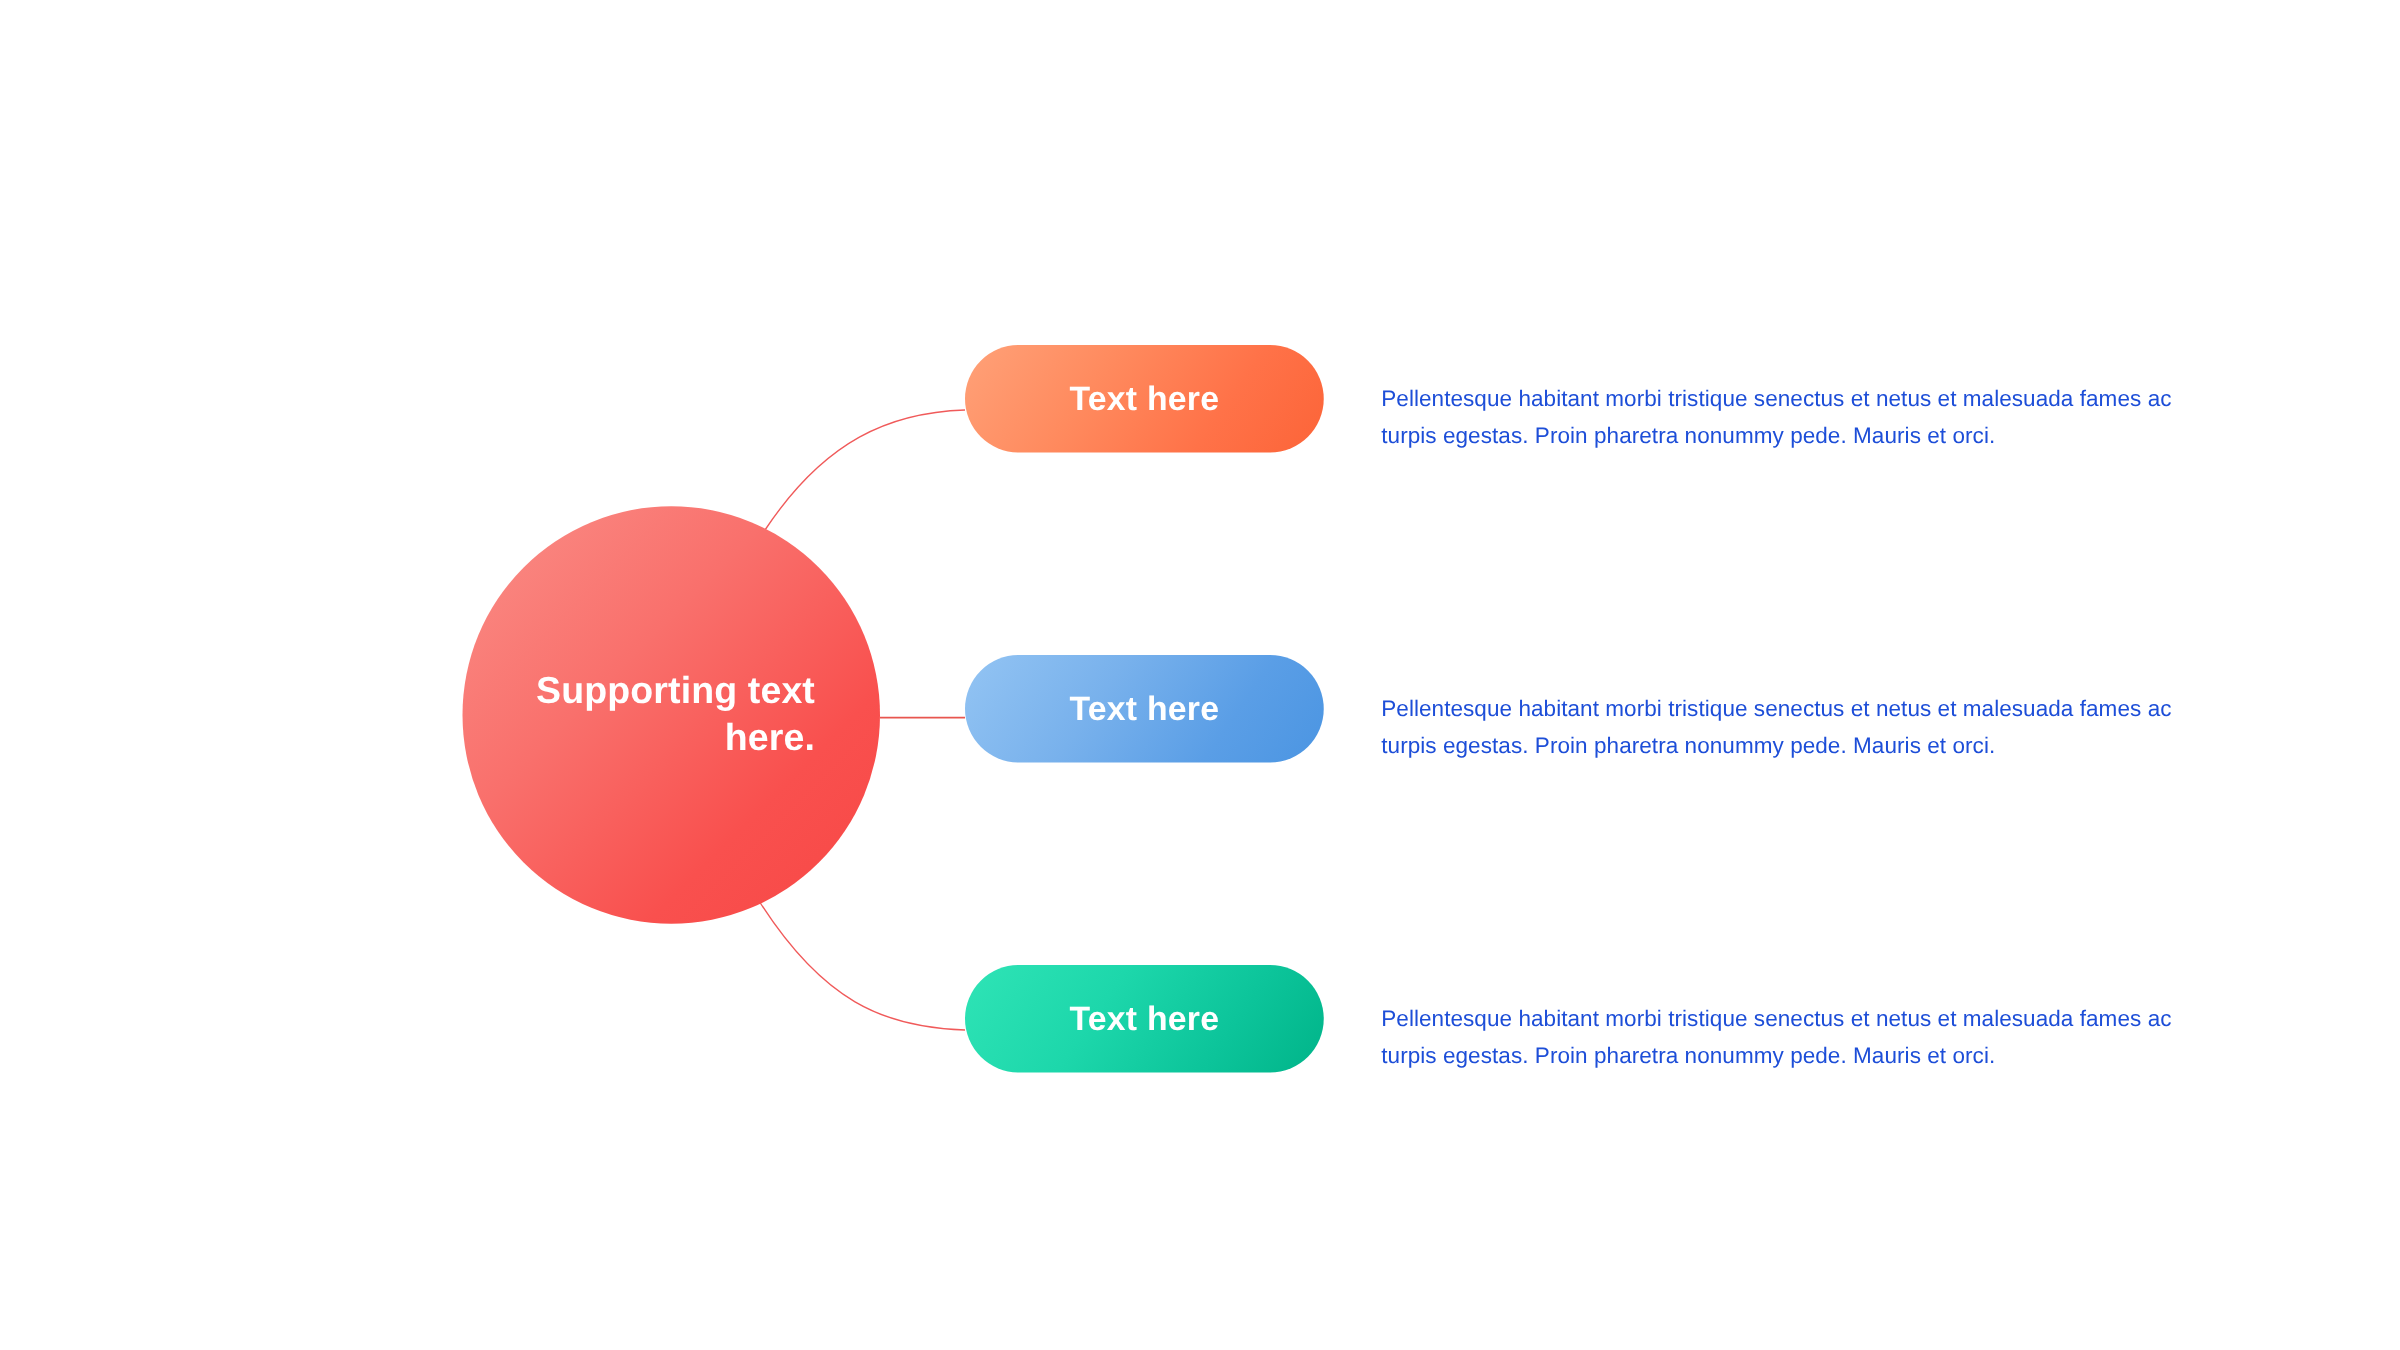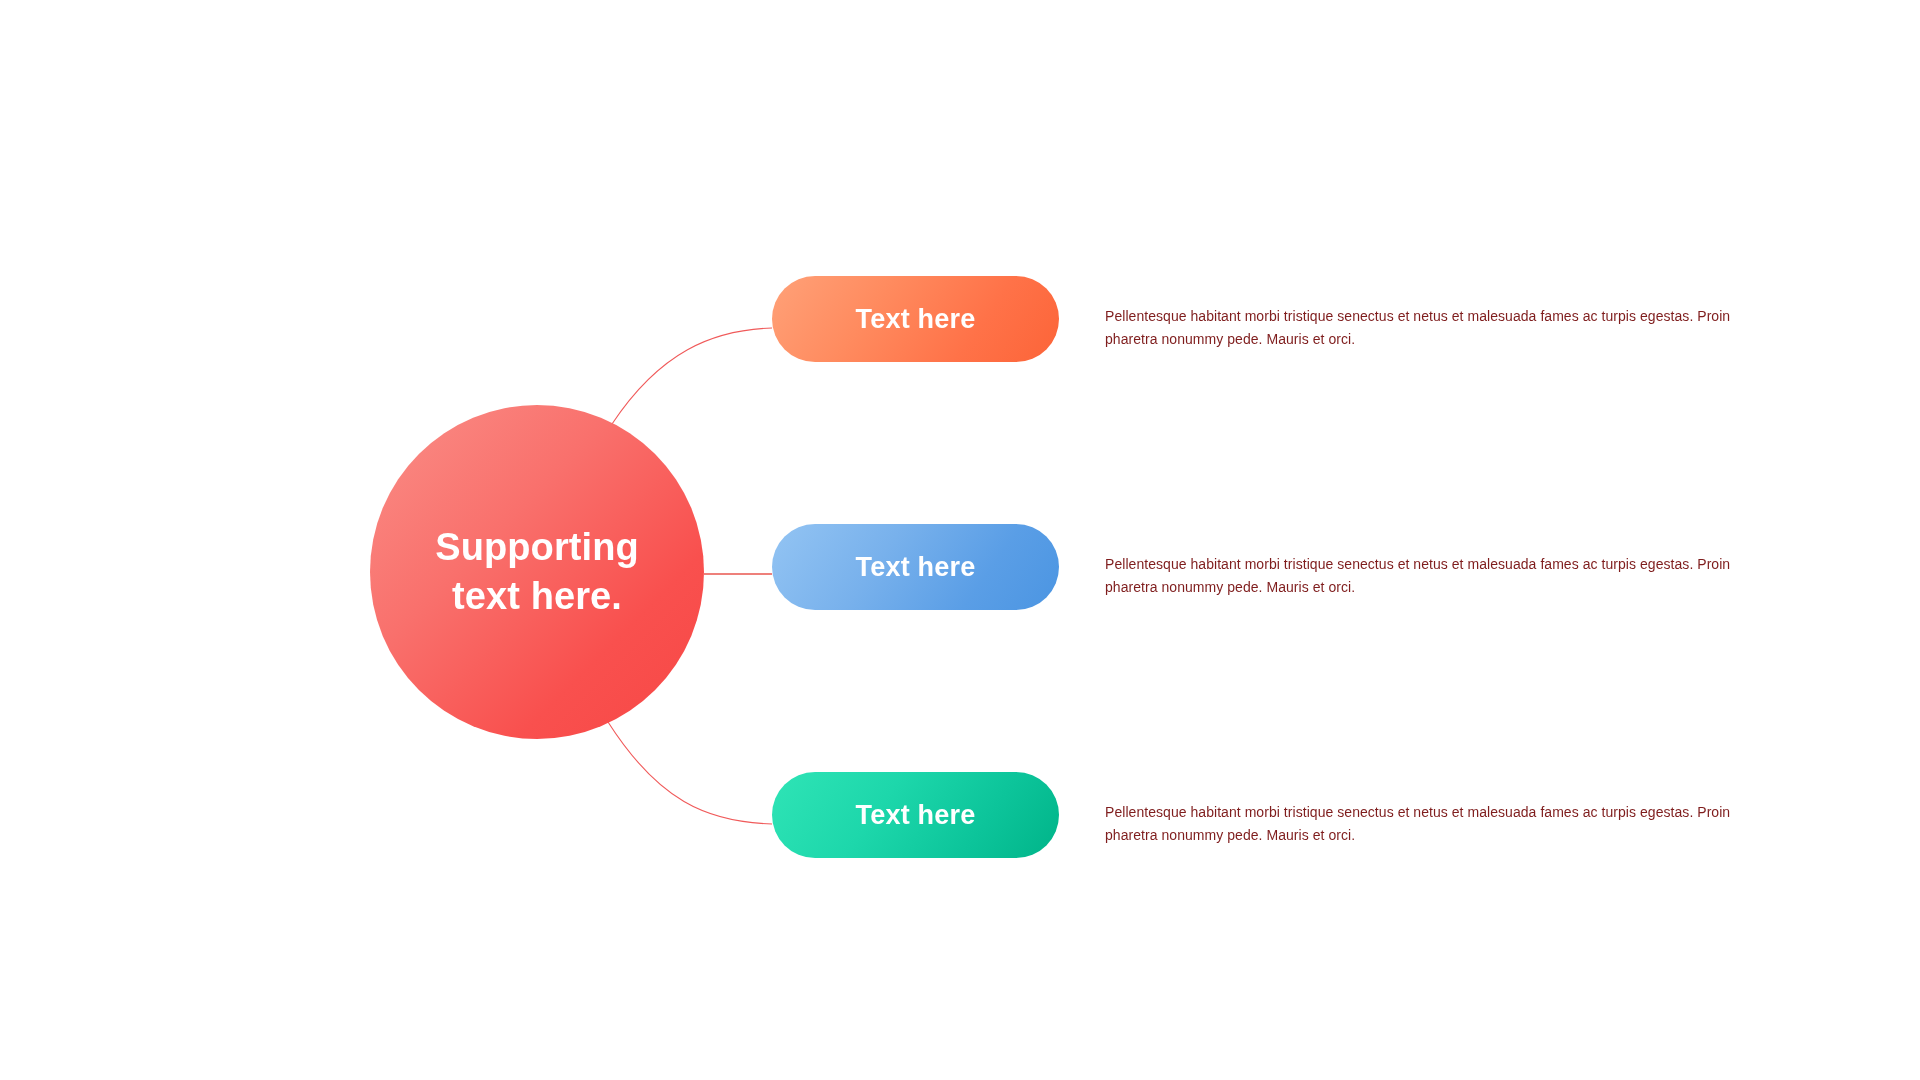--- a/index.html
+++ b/index.html
@@ -42,24 +42,24 @@
     height: 334px;
     border-radius: 50%;
     background: linear-gradient(135deg, #fa8e87 0%, #f9706c 38%, #f9504e 72%, #f74745 100%);
     display: flex;
     align-items: center;
     justify-content: center;
     box-sizing: border-box;
   }
   .hub-label {
     color: #ffffff;
-    font-size: 38px;
+    font-size: 30px;
     font-weight: bold;
     line-height: 1.28;
-    text-align: center;
+    text-align: right;
     letter-spacing: 0.1px;
     max-width: 230px;
   }
 
   
   .row {
     position: absolute;
     left: 772px;
     height: 68px;
     display: flex;
@@ -87,22 +87,22 @@
     white-space: nowrap;
   }
   .pill-orange { background: linear-gradient(125deg, #ffa178 0%, #ff8b5f 35%, #ff7248 70%, #fc6438 100%); }
   .pill-blue   { background: linear-gradient(125deg, #93c4f3 0%, #78b1ec 38%, #5a9ee6 72%, #4b95e2 100%); }
   .pill-green  { background: linear-gradient(125deg, #2fe4b6 0%, #1dd7ab 38%, #0cc49a 72%, #00b489 100%); }
 
   .desc {
     position: absolute;
     left: 1105px;
     width: 645px;
-    color: #7f1d1d;
-    font-size: 14px;
+    color: #1d4ed8;
+    font-size: 18px;
     line-height: 1.62;
     letter-spacing: 0.05px;
   }
   .desc-1 { top: 305px; }
   .desc-2 { top: 553px; }
   .desc-3 { top: 801px; }
 </style>
 </head>
 <body>
 

